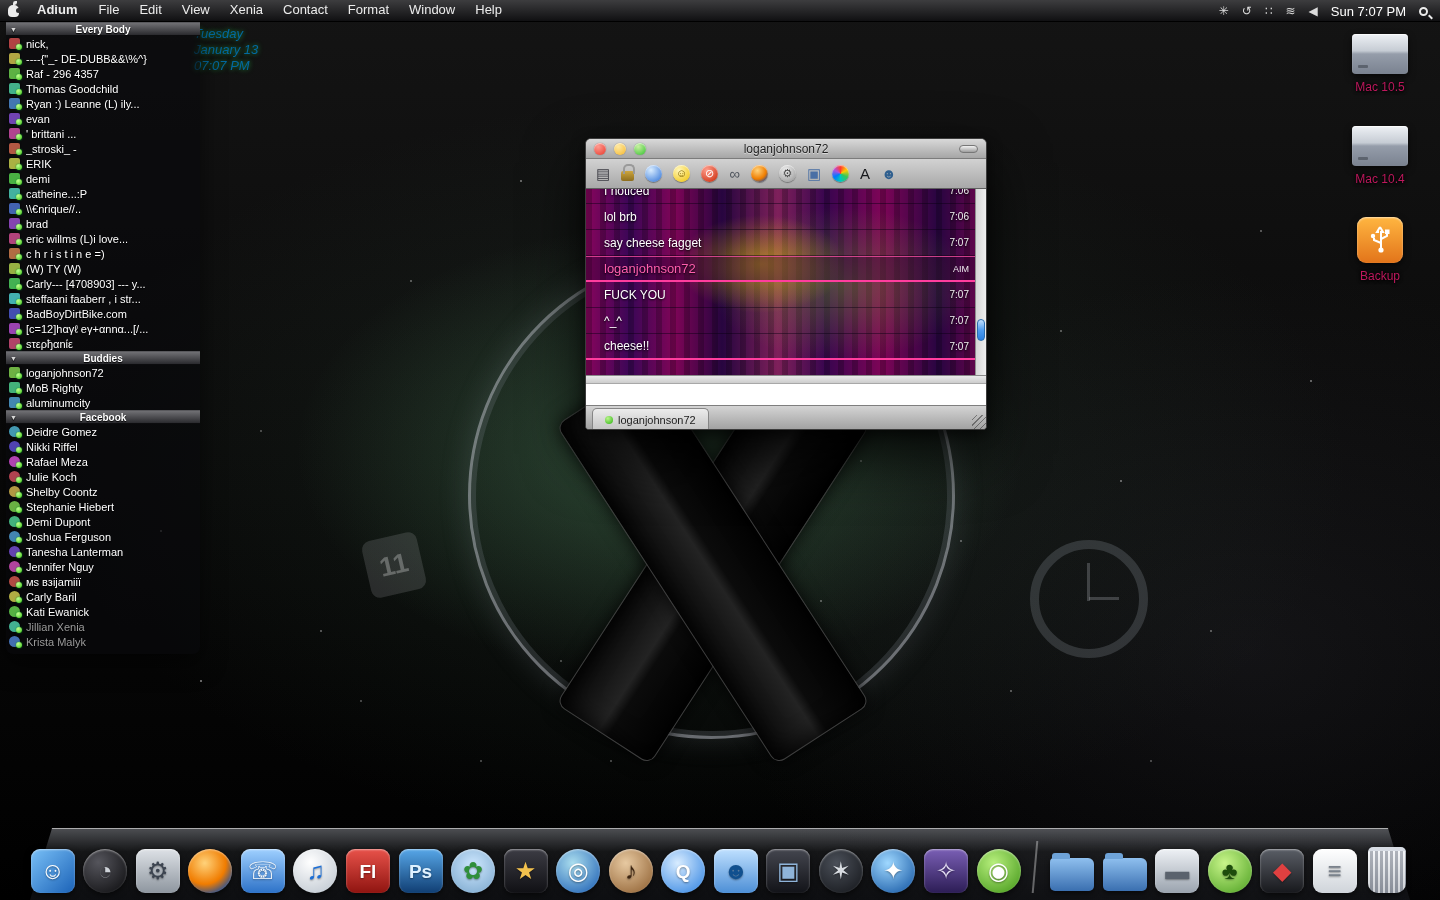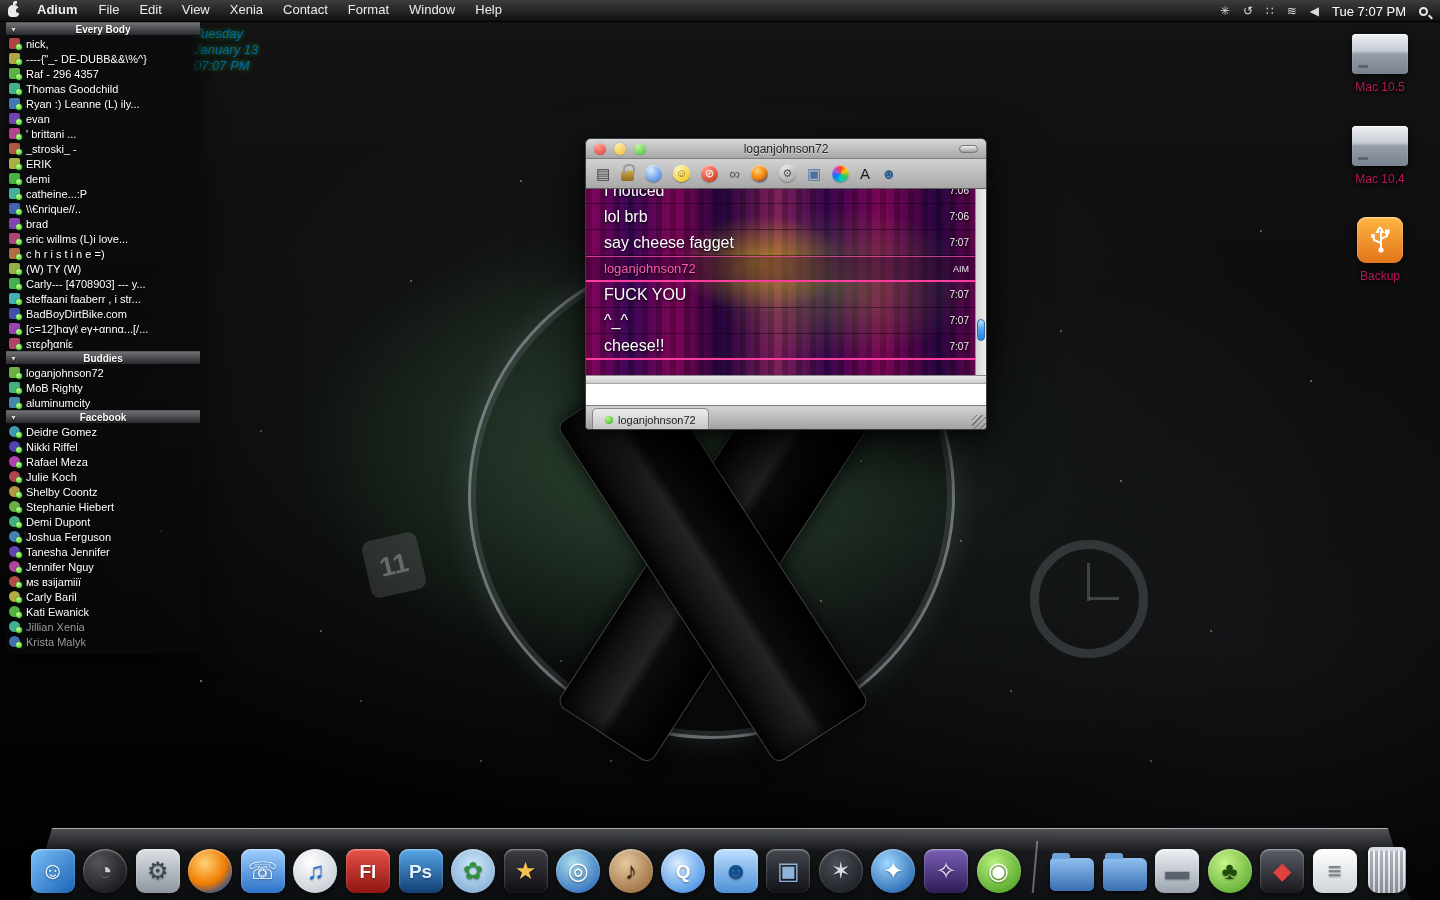--- a/index.html
+++ b/index.html
@@ -101,21 +101,21 @@
       radial-gradient(ellipse 120px 70px at 175px 75px, rgba(255,225,0,0.45), transparent 70%),
       radial-gradient(ellipse 190px 110px at 255px 95px, rgba(130,220,40,0.30), transparent 70%),
       repeating-linear-gradient(90deg, rgba(0,0,0,0.22) 0 6px, transparent 6px 14px),
       linear-gradient(90deg, rgba(228,0,140,0.55) 0%, rgba(110,0,160,0.42) 11%, rgba(232,0,140,0.50) 22%,
         rgba(55,0,90,0.52) 34%, rgba(255,60,160,0.45) 48%, rgba(88,0,120,0.52) 60%,
         rgba(230,0,140,0.50) 74%, rgba(55,0,90,0.55) 88%, rgba(198,0,120,0.50) 100%),
       #150a22; }
   #msg-rows { margin-right:11px; }
   .msg-row { height:26px; display:flex; align-items:center; justify-content:space-between;
     padding:0 6px 0 18px; border-bottom:1px solid rgba(8,0,18,0.45); }
-  .msg-text { font-size:16px; color:#fff; text-shadow:0 1px 2px #000; }
+  .msg-text { font-size:12px; color:#fff; text-shadow:0 1px 2px #000; }
   .msg-time { font-size:10px; color:#f2f2f2; text-shadow:0 1px 2px #000; }
   .msg-row.rule { border-bottom:2px solid #ff3d9e; }
   .msg-divider { height:26px; display:flex; align-items:center; justify-content:space-between;
     padding:0 6px 0 18px; background:rgba(42,0,46,0.35);
     border-top:1px solid rgba(255,80,165,0.75); border-bottom:2px solid #ff3d9e; }
   .div-name { font-size:13px; color:#ff5fae; text-shadow:0 1px 2px #000; }
   .div-service { font-size:9px; color:#fff; opacity:0.9; }
   .vscroll { position:absolute; right:0; top:0; bottom:0; width:11px;
     background:linear-gradient(90deg,#d6d6d6,#f0f0f0); border-left:1px solid #8f8f8f; }
   .vthumb { position:absolute; left:1px; top:70%; width:8px; height:22px; border-radius:4px;
@@ -195,21 +195,21 @@
       <span class="menu-item">Help</span>
     </span>
   <span class="mb-right">
     <span id="mb-status-icons" style="display:flex;gap:13px">
         <span class="mb-icon">✳</span>
         <span class="mb-icon">↺</span>
         <span class="mb-icon">∷</span>
         <span class="mb-icon">≋</span>
         <span class="mb-icon">◀</span>
       </span>
-    <span class="mb-clock">Tue 7:07 PM</span>
+    <span class="mb-clock">Sun 7:07 PM</span>
     <span class="mag"></span>
   </span>
 </div>
 
 <div id="clock-text">
     <div class="clock-line">Tuesday</div>
     <div class="clock-line">January 13</div>
     <div class="clock-line">07:07 PM</div>
   </div>
 
@@ -382,21 +382,21 @@
       <span class="bl-name">Demi Dupont</span>
     </div>
     <div class="bl-row">
       <span class="bl-avatar round" style="background: rgb(67, 132, 177);"></span>
       <span class="bl-dot"></span>
       <span class="bl-name">Joshua Ferguson</span>
     </div>
     <div class="bl-row">
       <span class="bl-avatar round" style="background: rgb(100, 67, 177);"></span>
       <span class="bl-dot"></span>
-      <span class="bl-name">Tanesha Jennifer</span>
+      <span class="bl-name">Tanesha Lanterman</span>
     </div>
     <div class="bl-row">
       <span class="bl-avatar round" style="background: rgb(177, 67, 157);"></span>
       <span class="bl-dot"></span>
       <span class="bl-name">Jennifer Nguy</span>
     </div>
     <div class="bl-row">
       <span class="bl-avatar round" style="background: rgb(177, 75, 67);"></span>
       <span class="bl-dot"></span>
       <span class="bl-name">мѕ взіјаmіії</span>

